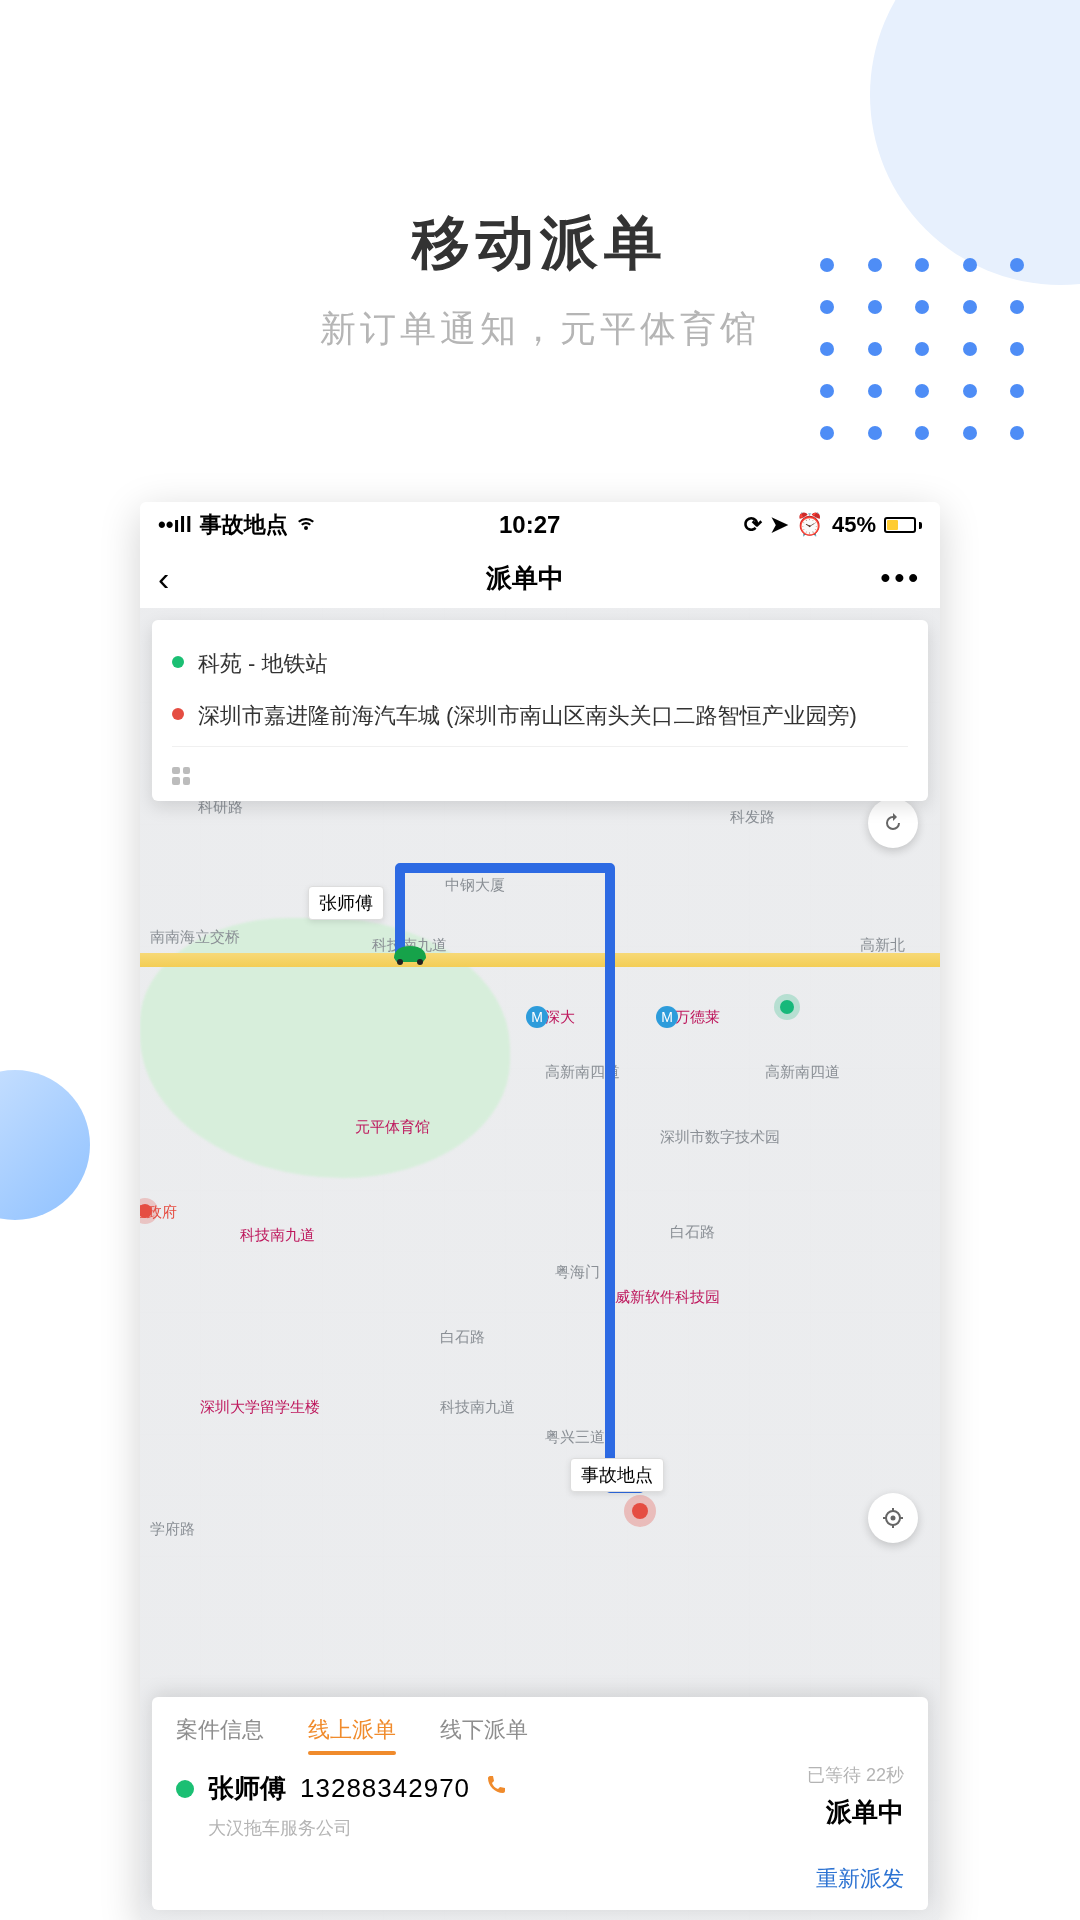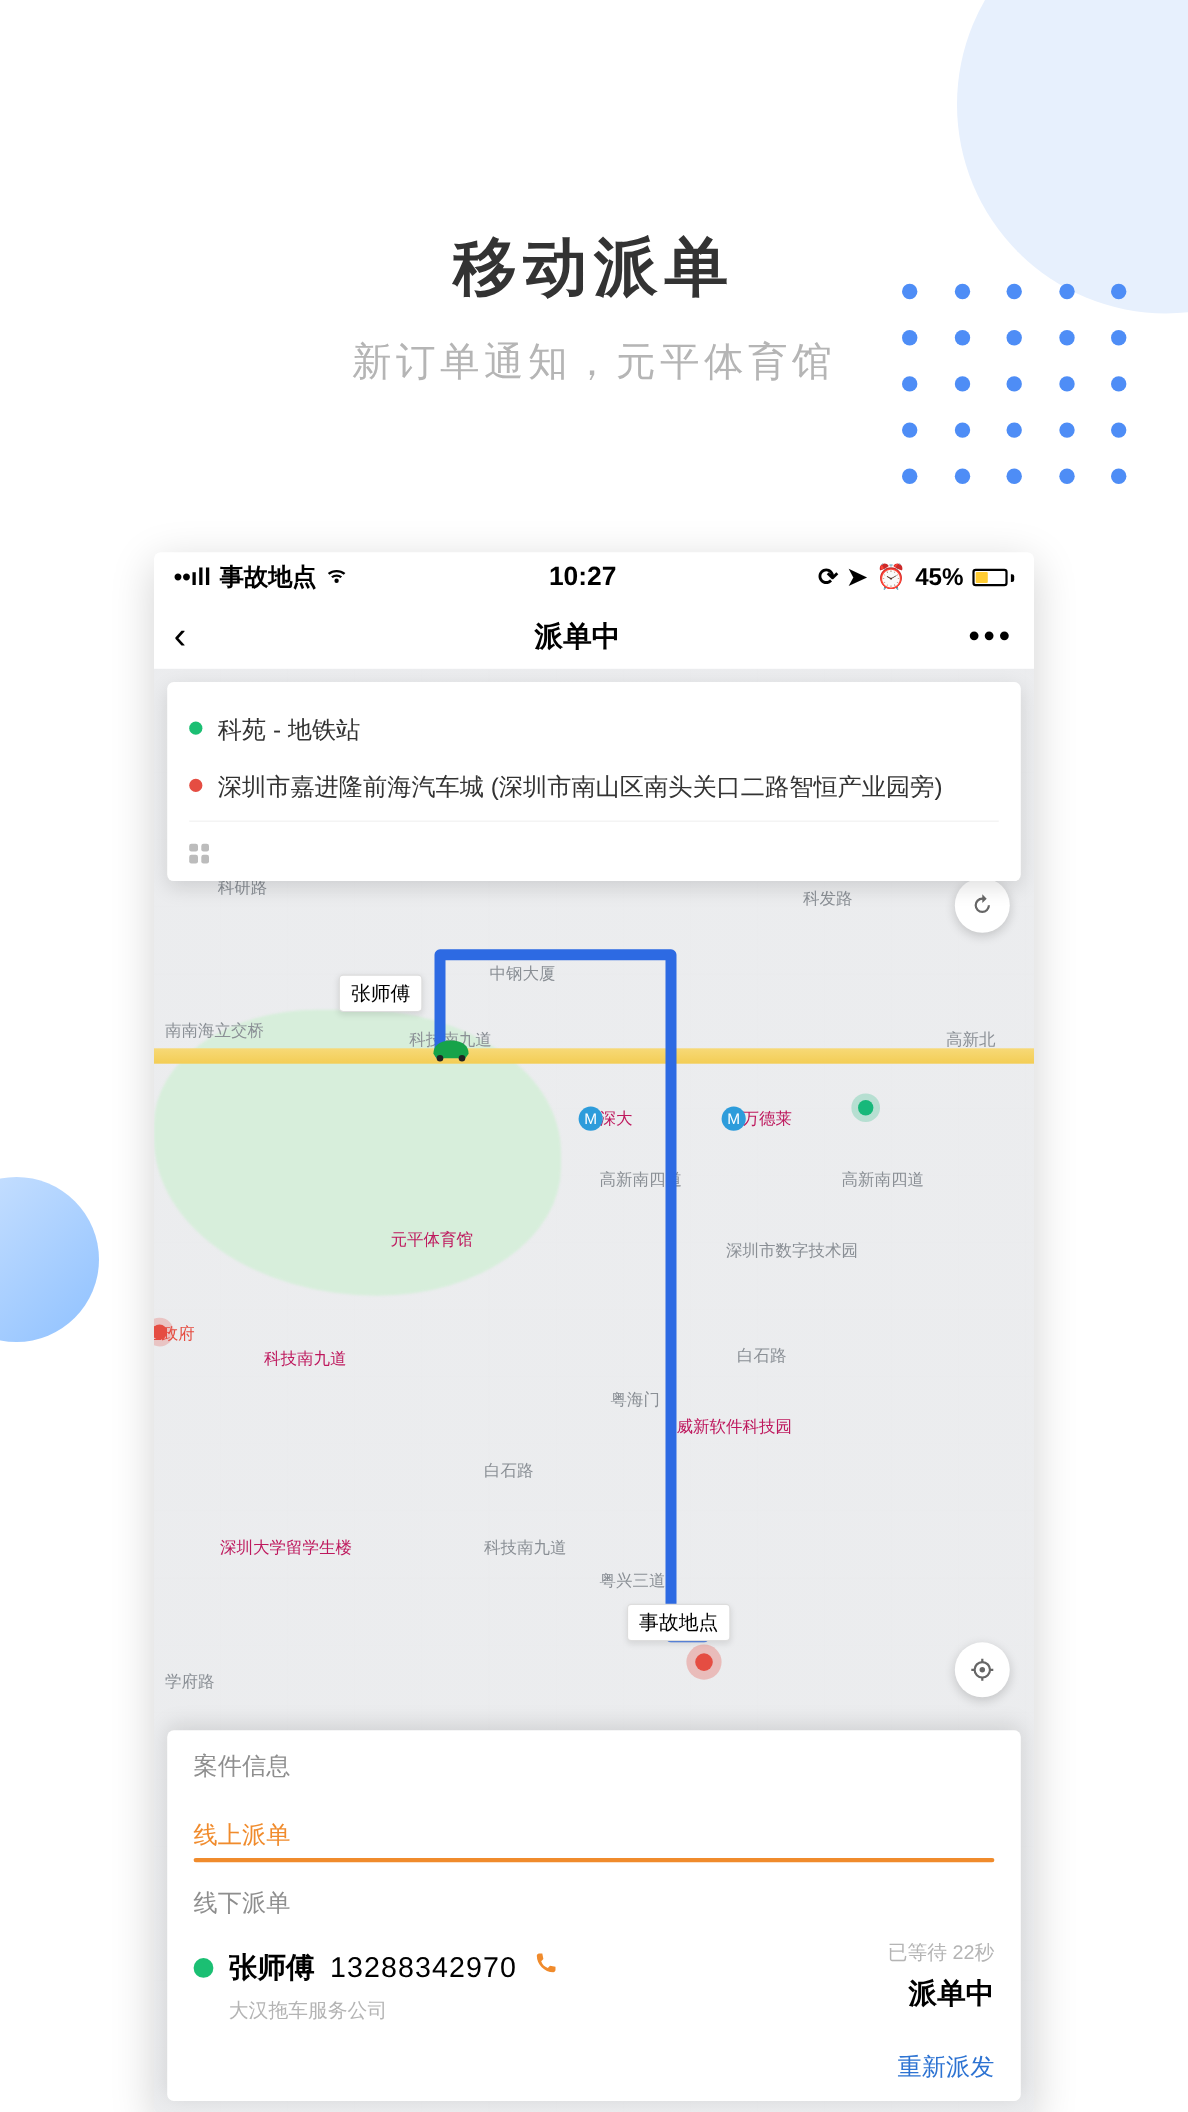--- a/index.html
+++ b/index.html
@@ -62,21 +62,21 @@
   .dot { width:12px; height:12px; border-radius:50%; flex-shrink:0; margin-top:8px;}
   .dot.green{background:#1bbf73;} .dot.red{background:#e54d42;}
   .svc-row { display:flex; align-items:flex-start; gap:14px; border-top:1px solid #f0f0f0; padding-top:14px; margin-top:4px;}
   .grid-ico{width:18px;height:18px;display:grid;grid-template-columns:1fr 1fr;gap:3px;margin-top:6px;}
   .grid-ico i{display:block;background:#bcbcbc;border-radius:2px;}
   .svc-title{font-size:22px;font-weight:600;}
   .svc-sub{font-size:18px;color:#b7b7b7;margin-top:4px;}
 
   
   .bottom-panel { position:absolute; left:12px; right:12px; bottom:12px; background:#fff; border-radius:6px; box-shadow:0 -4px 20px rgba(0,0,0,.12); padding:0 0 12px 0;}
-  .tabs { display:flex; gap:32px; padding:18px 24px 0 24px; font-size:22px; color:#8e8e8e;flex-direction:column;}
+  .tabs { display:flex; gap:44px; padding:18px 24px 0 24px; font-size:22px; color:#8e8e8e;}
   .tab.active{ color:#f08b2c; position:relative;}
   .tab.active::after{content:"";position:absolute;left:0;right:0;bottom:-10px;height:4px;background:#f08b2c;border-radius:2px;}
   .panel-body{padding:26px 24px 8px 24px; position:relative;}
   .driver-line{display:flex;align-items:center;gap:14px;font-size:26px;}
   .status-dot-lg{width:18px;height:18px;border-radius:50%;background:#1bbf73;}
   .driver-name{font-weight:600;}
   .driver-phone{font-weight:500;letter-spacing:1px;}
   .phone-ico{color:#f08b2c;font-size:26px;}
   .driver-company{font-size:18px;color:#b4b4b4;margin-top:10px;margin-left:32px;}
   .panel-right{position:absolute;right:24px;top:18px;text-align:right;}

